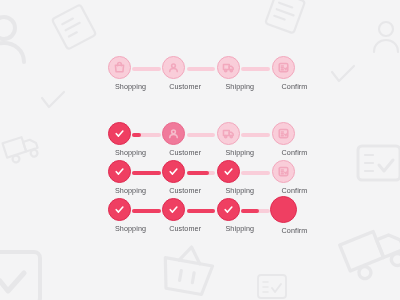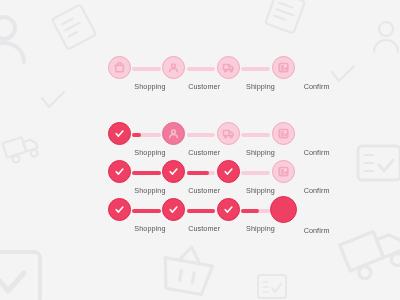--- a/index.html
+++ b/index.html
@@ -23,21 +23,21 @@
   .node{position:absolute;top:0;width:23px;height:23px;border-radius:50%;
         box-sizing:border-box;display:flex;align-items:center;justify-content:center;}
   .node.pending{background:var(--pale);border:1.6px solid var(--pale2);}
   .node.mid{background:var(--mid);border:1.6px solid var(--mid2);}
   .node.done{background:var(--brand);border:1.6px solid var(--brand2);}
   .node.active{width:27px;height:27px;top:-2px;background:var(--brand);border:1.6px solid var(--brand2);}
   .node svg{display:block;}
   .ic{fill:none;stroke:#ffffff;stroke-width:1.7;stroke-linecap:round;stroke-linejoin:round;}
   .ic-p{fill:none;stroke:#f2a8bd;stroke-width:1.7;stroke-linecap:round;stroke-linejoin:round;}
   .ic-m{fill:none;stroke:#f5bccb;stroke-width:1.7;stroke-linecap:round;stroke-linejoin:round;}
-  .lbl{position:absolute;top:26px;width:70px;margin-left:-23.5px;text-align:right;
+  .lbl{position:absolute;top:26px;width:70px;margin-left:-23.5px;text-align:center;
        font-size:7.2px;color:#55555a;letter-spacing:.1px;white-space:nowrap;}
   .node.active + .lbl{top:28px;}
 </style>
 </head>
 <body>
 
 <div id="bg">
 
   <svg style="left:-18px;top:8px;" width="70" height="66" viewBox="0 0 70 66">
     <circle class="wm" style="stroke-width:4" cx="22" cy="20" r="11"></circle>

